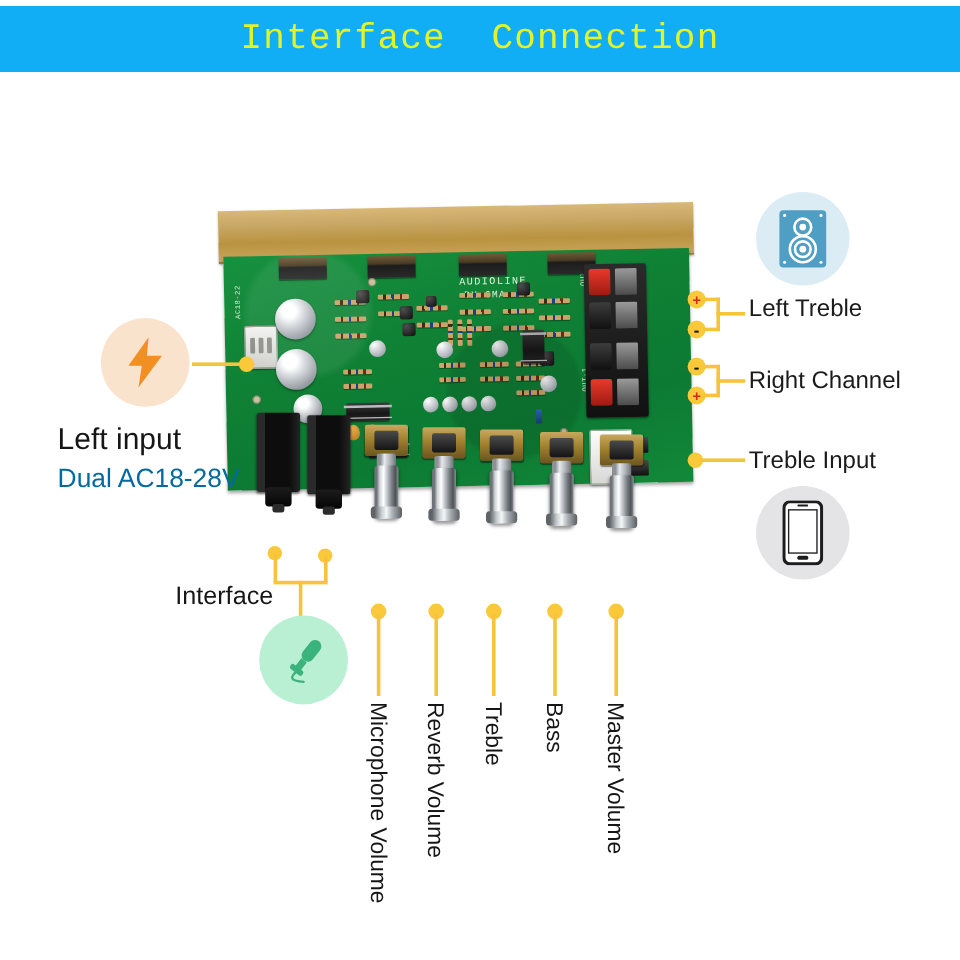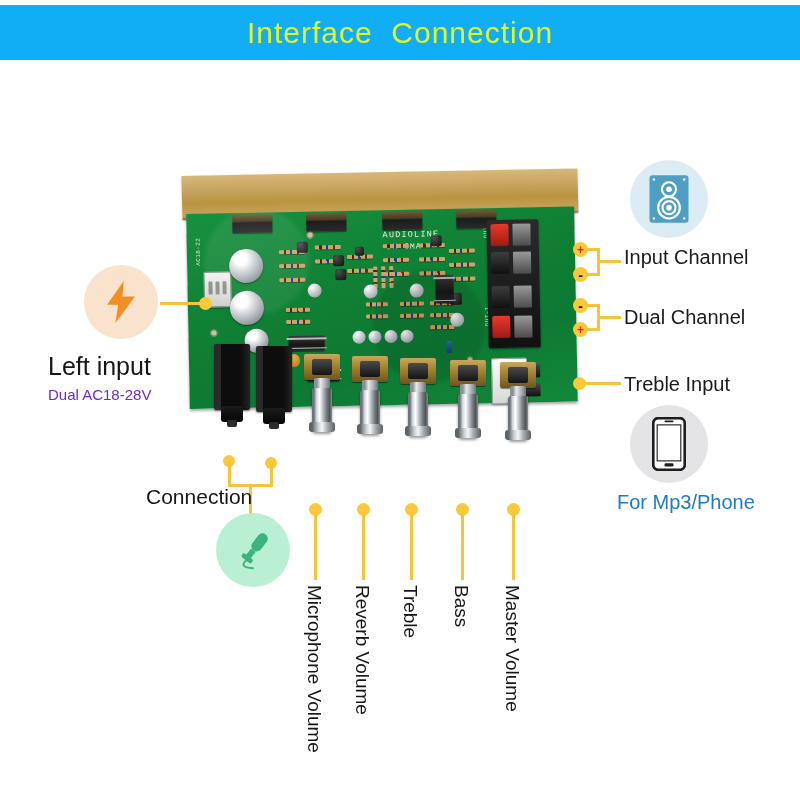--- a/index.html
+++ b/index.html
@@ -15,28 +15,28 @@
   
   .header-bar{
     position:absolute;left:0;top:5px;width:800px;height:55px;
     background:#12aef5;
   }
   .header-title{
     position:absolute;left:0;top:0;width:800px;height:55px;
     display:flex;align-items:center;justify-content:center;
     color:#e3f327;
     font-size:30px;letter-spacing:1px;
-    font-family:Liberation Sans, sans-serif;
+    font-family:Liberation Mono, monospace;
     white-space:pre;
   }
 
   
   .txt{position:absolute;white-space:nowrap;color:#1b1b1b;}
   .t-power{font-size:25px;left:48px;top:352px;color:#161616;}
-  .t-power-sub1{font-size:15px;left:48px;top:386px;color:#6d28d9;}
+  .t-power-sub1{font-size:22px;left:48px;top:386px;color:#0369a1;}
   .t-power-sub2{font-size:19px;left:48px;top:414px;color:#2279c4;}
   .t-mic{font-size:21px;left:146px;top:485px;color:#161616;}
   .t-left{font-size:20px;left:624px;top:246px;}
   .t-right{font-size:20px;left:624px;top:306px;}
   .t-audio{font-size:20px;left:624px;top:373px;}
   .t-mp3{font-size:20px;left:617px;top:491px;color:#2279c4;}
 
   
   .badge{position:absolute;border-radius:50%;}
   .badge-power{left:84px;top:265px;width:74px;height:74px;background:#fae3cd;}
@@ -361,21 +361,21 @@
 
   <div class="txt t-power">Left input</div>
   <div class="txt t-power-sub1">Dual AC18-28V</div>
 
   <div class="dot sm" style="left:223px;top:455px;"></div>
   <div class="dot sm" style="left:265px;top:457px;"></div>
   <div class="lineV" style="left:228px;top:461px;height:24px;"></div>
   <div class="lineV" style="left:270px;top:463px;height:22px;"></div>
   <div class="lineH" style="left:228px;top:484px;width:45px;"></div>
   <div class="lineV" style="left:249px;top:484px;height:30px;"></div>
-  <div class="txt t-mic">Connection</div>
+  <div class="txt t-mic">Interface</div>
 
   <div class="badge badge-mic">
     <div class="ico">
       <svg width="46" height="46" viewBox="0 0 48 48" aria-hidden="true">
         <g transform="rotate(38 24 24)">
           <rect x="19" y="3" width="11" height="21" rx="5.5" fill="#3bb37c"></rect>
           <rect x="21.5" y="24" width="6" height="9" fill="#3bb37c"></rect>
           <rect x="18" y="32" width="13" height="5" rx="2" fill="#3bb37c"></rect>
         </g>
         <path d="M18 34 C12 39, 12 42, 24 43" stroke="#3bb37c" stroke-width="2" fill="none" stroke-linecap="round"></path>
@@ -403,49 +403,48 @@
   <div class="dot-sign" style="left:573px;top:242px;">
     <span>+</span>
   </div>
   <div class="dot-sign minus" style="left:573px;top:267px;">
     <span>-</span>
   </div>
   <div class="lineH" style="left:586px;top:248px;width:14px;"></div>
   <div class="lineH" style="left:586px;top:273px;width:14px;"></div>
   <div class="lineV" style="left:597px;top:248px;height:28px;"></div>
   <div class="lineH" style="left:597px;top:260px;width:24px;"></div>
-  <div class="txt t-left">Input Channel</div>
+  <div class="txt t-left">Left Treble</div>
 
   <div class="dot-sign minus" style="left:573px;top:298px;">
     <span>-</span>
   </div>
   <div class="dot-sign" style="left:573px;top:322px;">
     <span>+</span>
   </div>
   <div class="lineH" style="left:586px;top:304px;width:14px;"></div>
   <div class="lineH" style="left:586px;top:328px;width:14px;"></div>
   <div class="lineV" style="left:597px;top:304px;height:27px;"></div>
   <div class="lineH" style="left:597px;top:316px;width:24px;"></div>
-  <div class="txt t-right">Dual Channel</div>
+  <div class="txt t-right">Right Channel</div>
 
   <div class="dot" style="left:573px;top:377px;"></div>
   <div class="lineH" style="left:584px;top:382px;width:37px;"></div>
   <div class="txt t-audio">Treble Input</div>
 
   <div class="badge badge-phone">
     <div class="ico">
       <svg width="34" height="54" viewBox="0 0 30 48" aria-hidden="true">
         <rect x="1" y="1" width="28" height="46" rx="4.5" fill="#ffffff" stroke="#1d1d1d" stroke-width="2.4"></rect>
         <rect x="4.5" y="7" width="21" height="32" fill="#ffffff" stroke="#1d1d1d" stroke-width="1"></rect>
         <rect x="11" y="3" width="8" height="1.6" rx="0.8" fill="#1d1d1d"></rect>
         <rect x="11" y="41" width="8" height="3" rx="1.2" fill="#1d1d1d"></rect>
       </svg>
     </div>
   </div>
-  <div class="txt t-mp3">For Mp3/Phone</div>
 
   <div class="dot" style="left:309px;top:503px;"></div>
   <div class="lineV" style="left:314px;top:512px;height:68px;"></div>
   <div class="vlabel" style="left:325px;top:585px;">Microphone Volume</div>
 
   <div class="dot" style="left:357px;top:503px;"></div>
   <div class="lineV" style="left:362px;top:512px;height:68px;"></div>
   <div class="vlabel" style="left:373px;top:585px;">Reverb Volume</div>
 
   <div class="dot" style="left:405px;top:503px;"></div>

